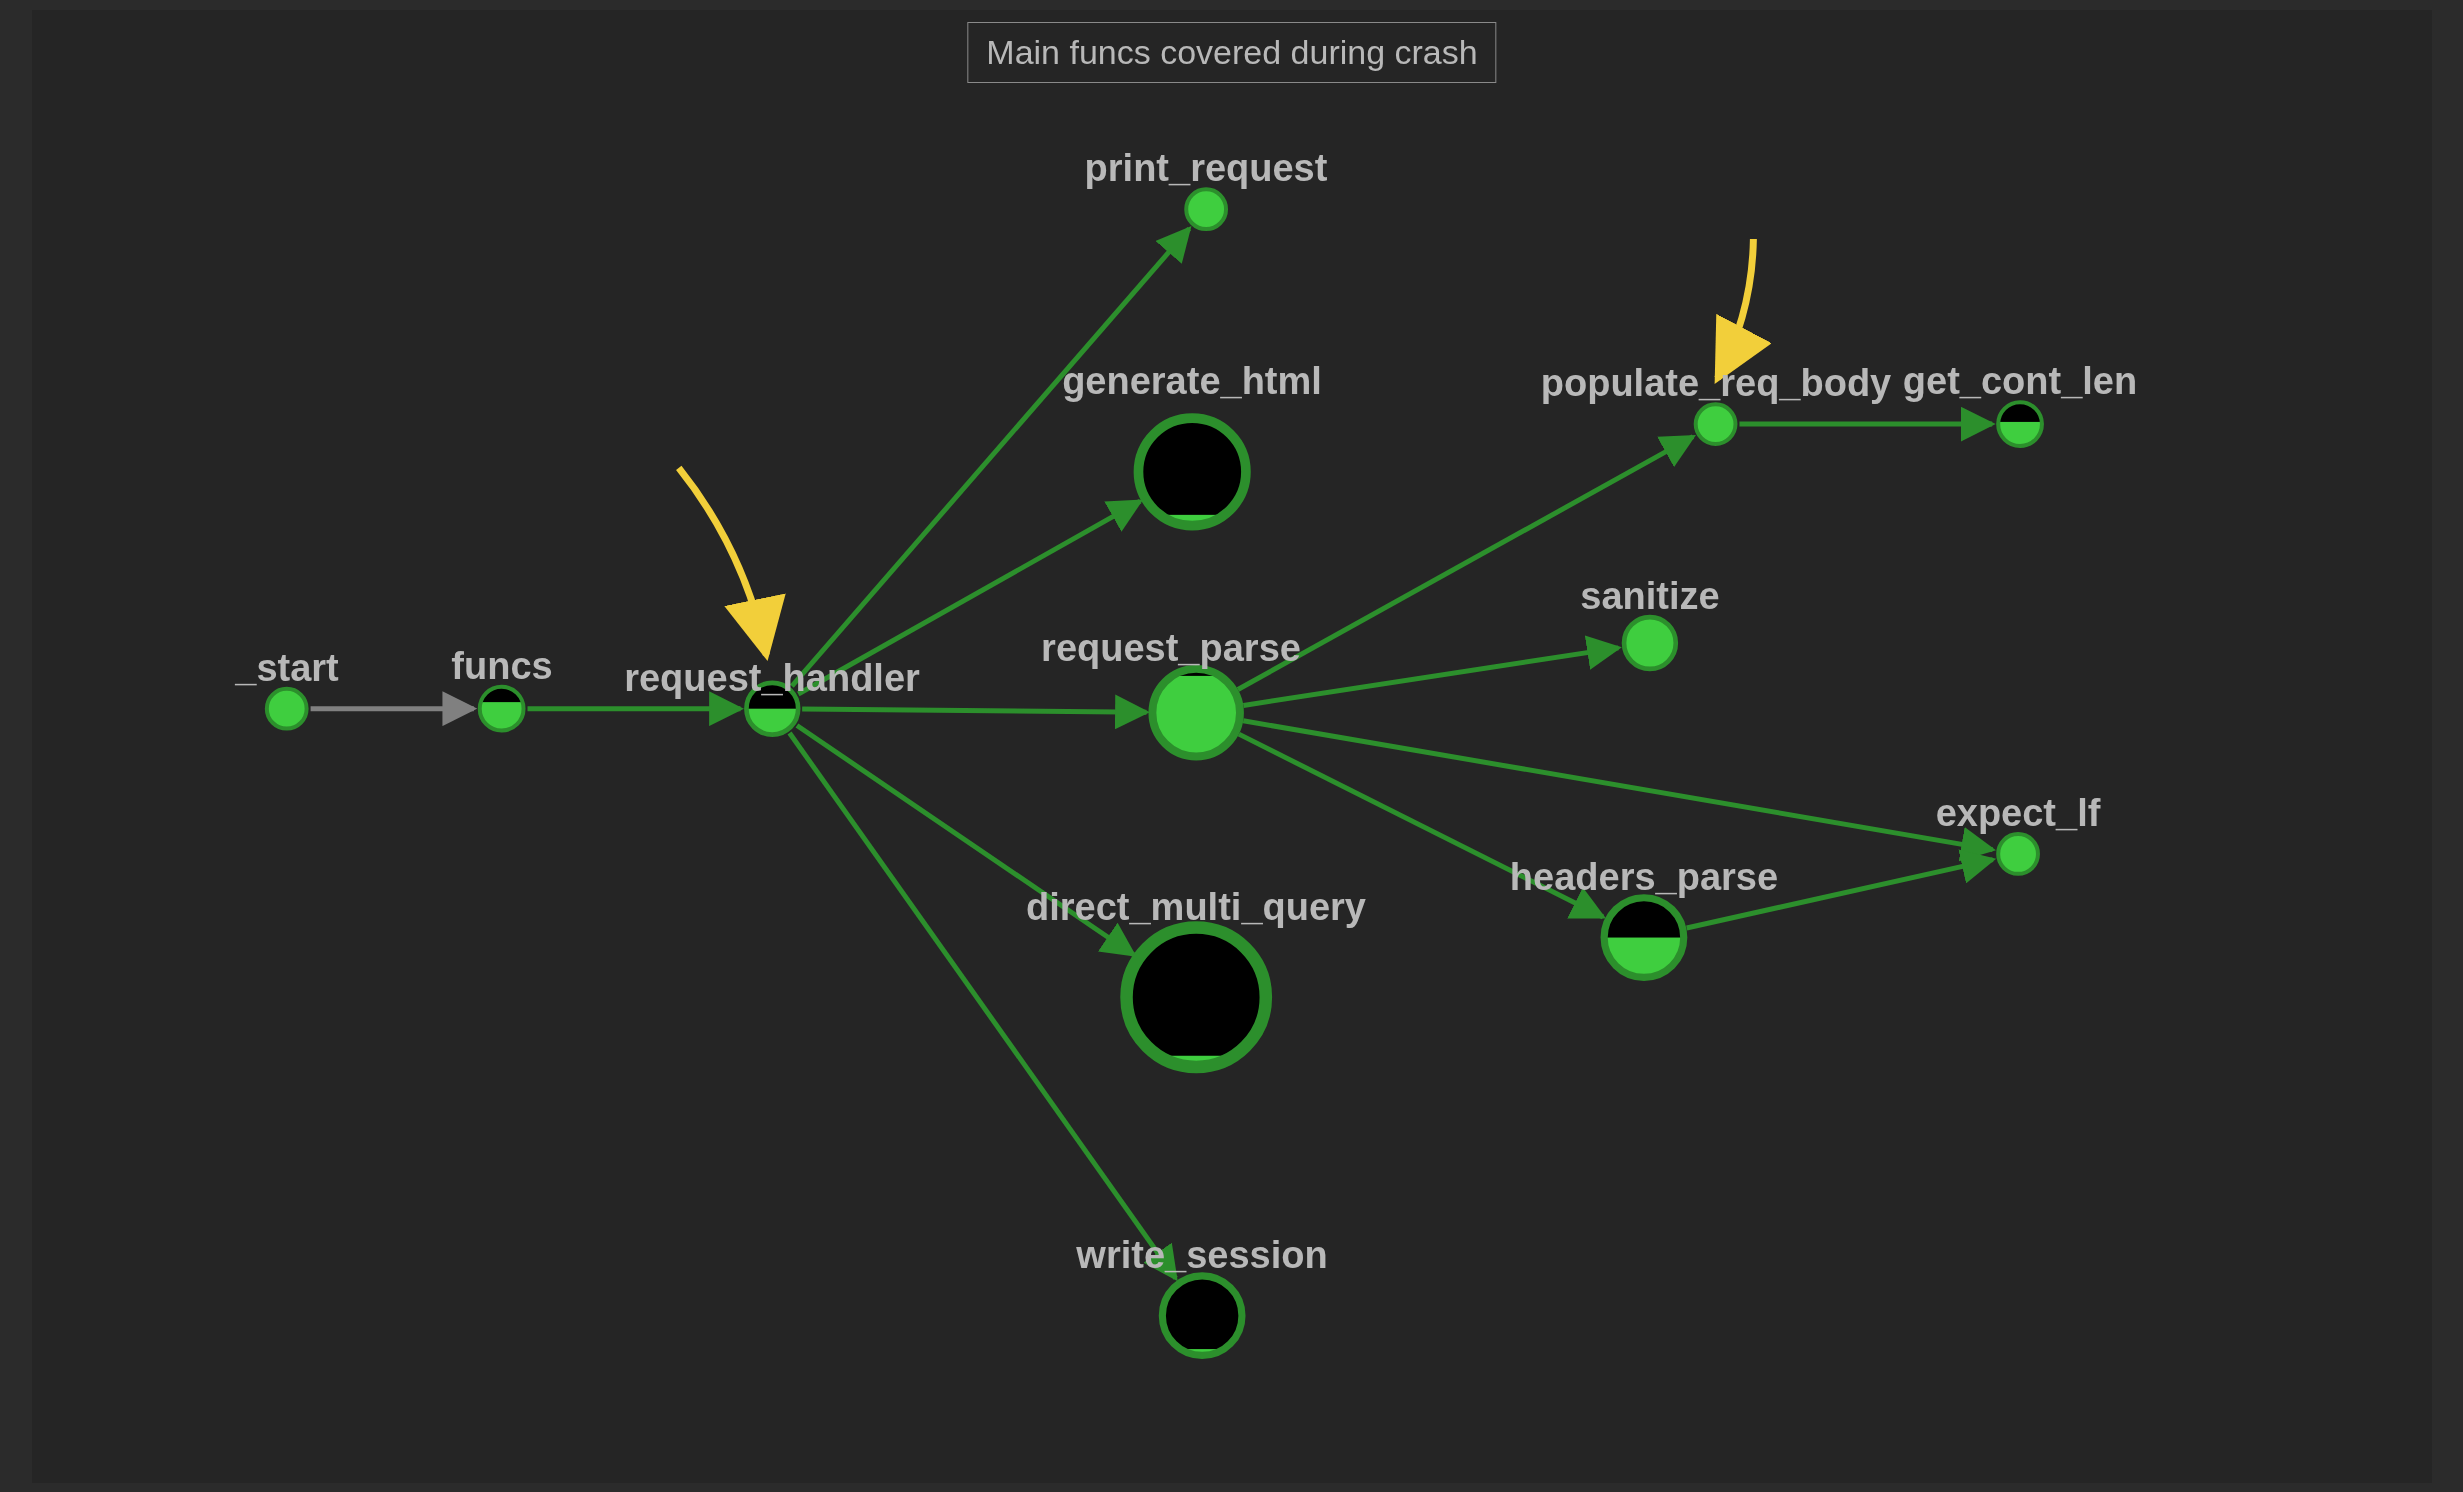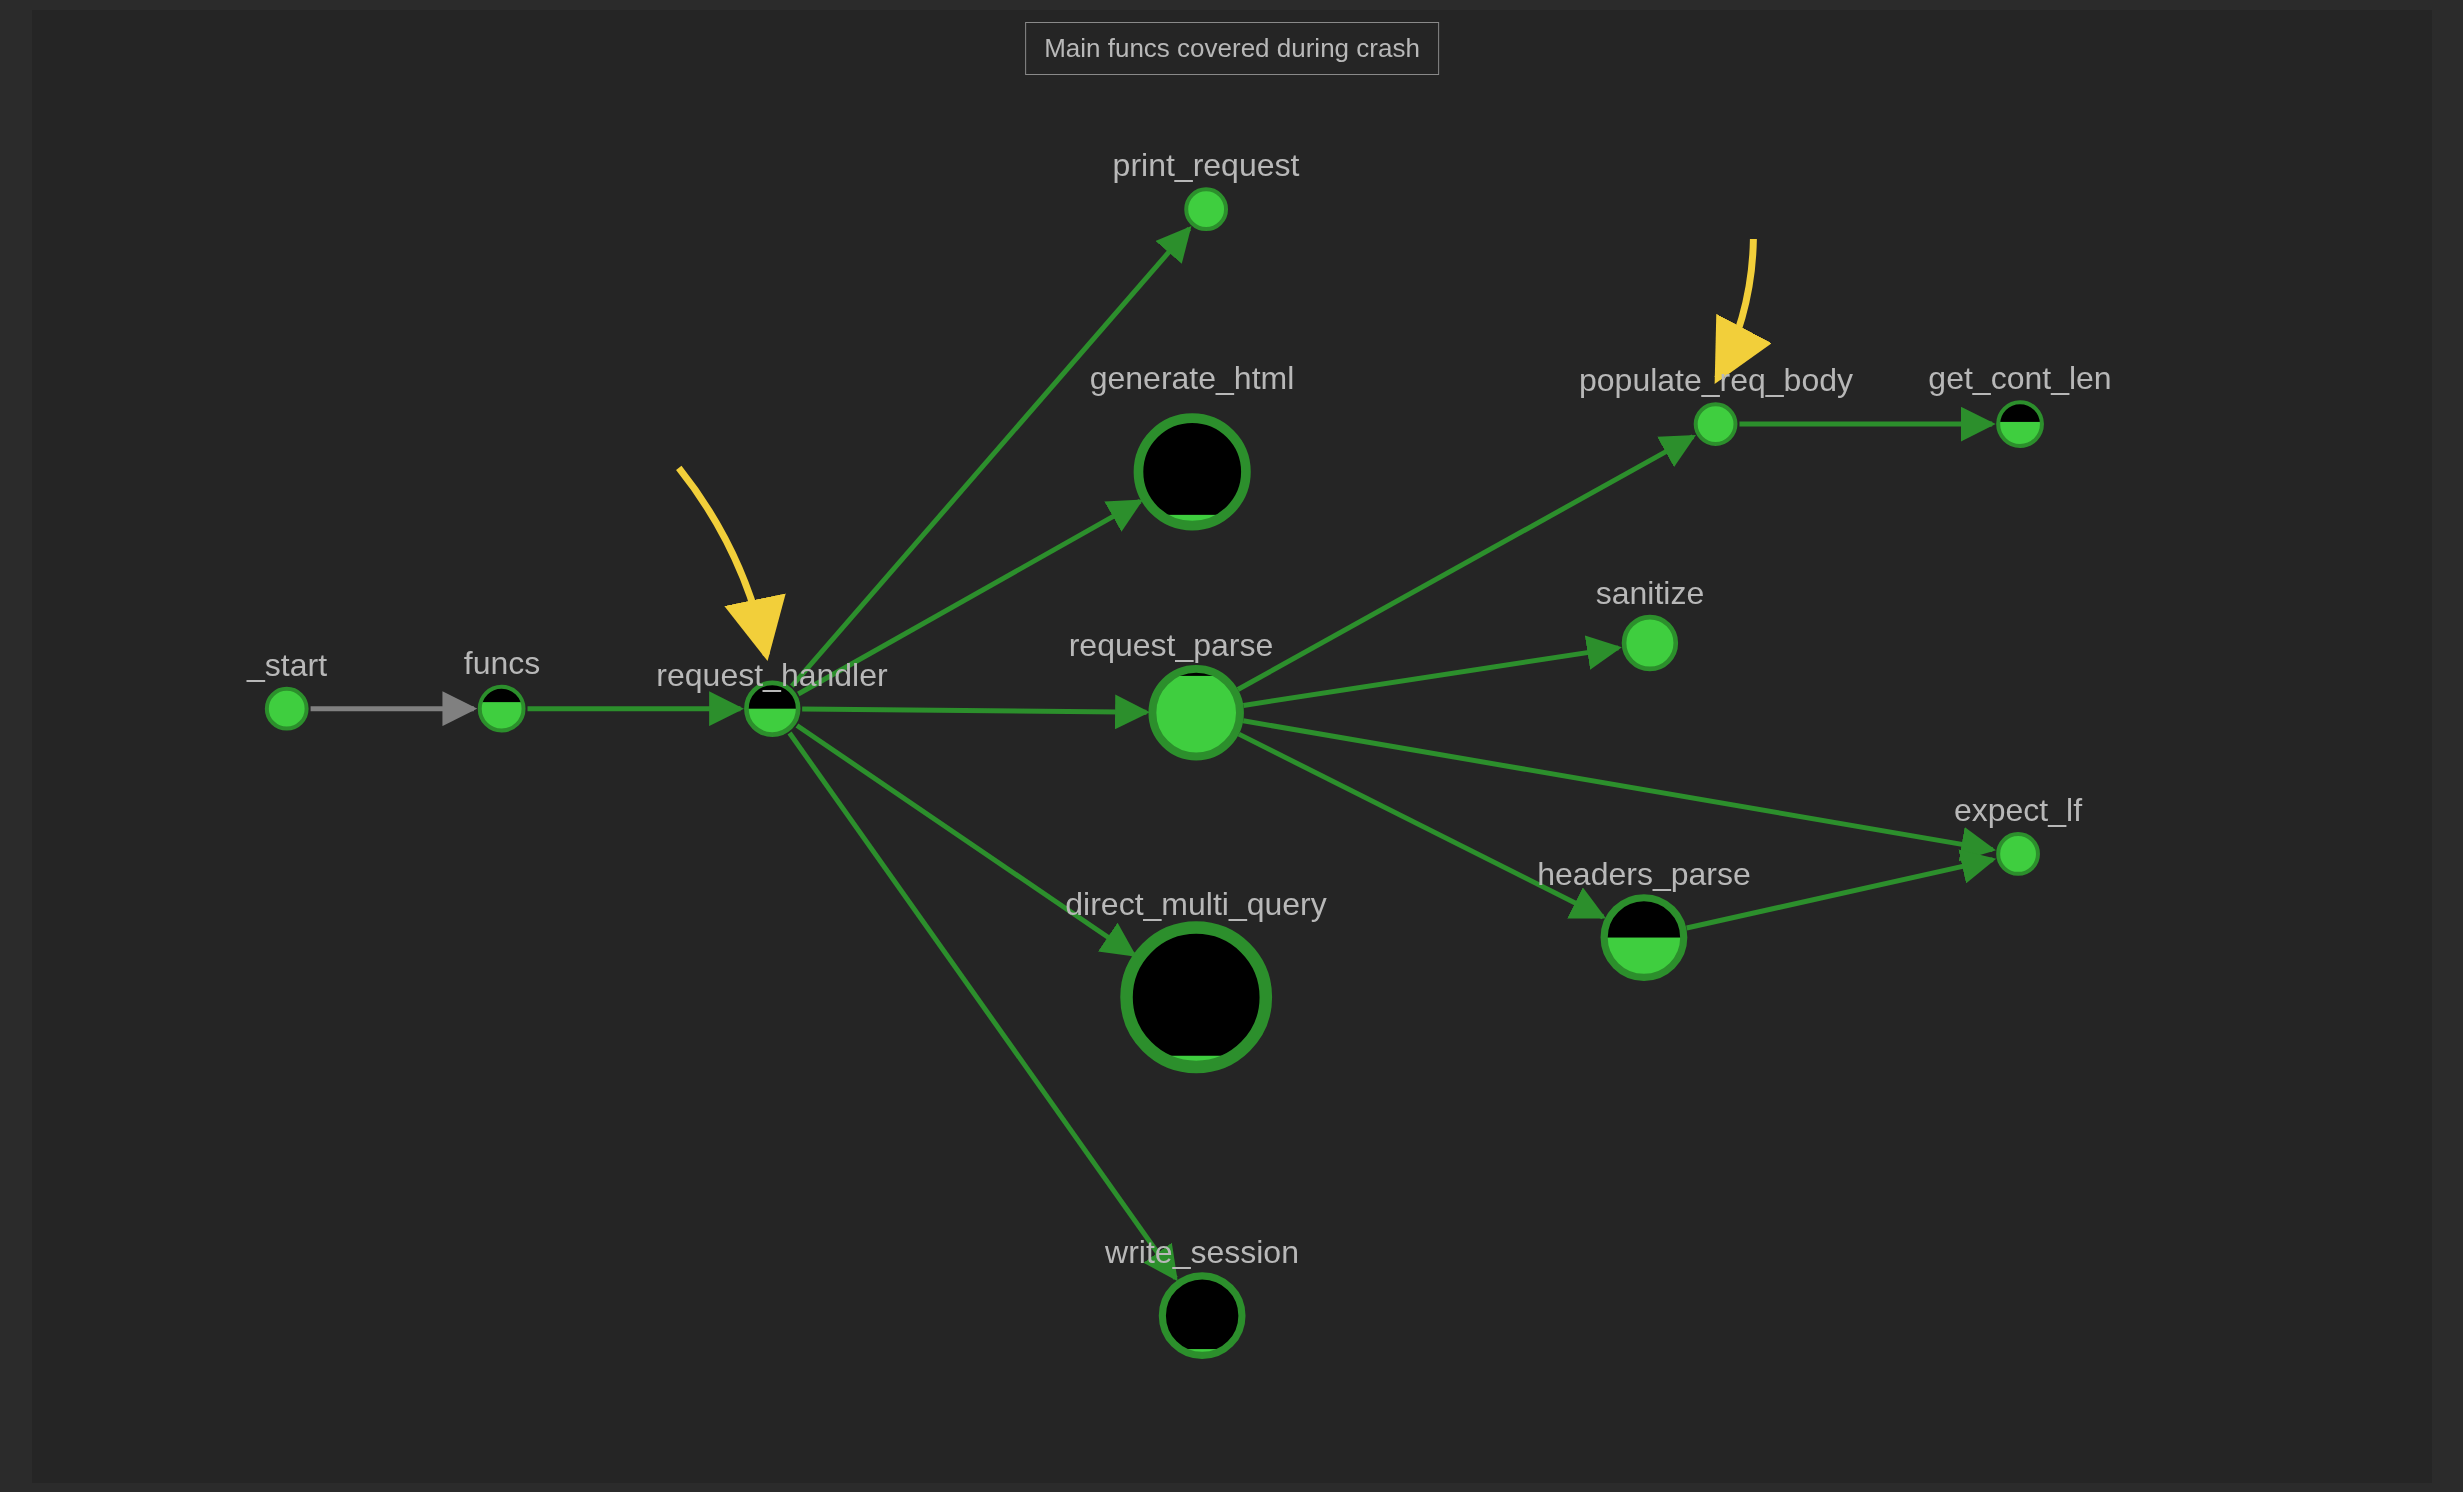--- a/index.html
+++ b/index.html
@@ -26,35 +26,36 @@
     height: 1473px;
     background: #252525;
   }
   .title-box {
     position: absolute;
     left: 50%;
     top: 12px;
     transform: translateX(-50%);
     border: 1px solid #8a8a8a;
     color: #b8b8b8;
-    font-size: 26px;
+    font-size: 34px;
     padding: 10px 18px;
     background: #252525;
   }
   svg.graph {
     position: absolute;
     left: 0;
     top: 0;
   }
   .node-label {
     position: absolute;
     color: #b8b8b8;
-    font-size: 32px;
+    font-size: 38px;
     white-space: nowrap;
     transform: translateX(-50%);
+    font-weight: bold;
   }
   
   .annot {
     position: absolute;
     color: #f2cf3a;
     font-family: "Comic Sans MS", "Chalkboard SE", "Segoe Script", cursive;
     font-size: 52px;
     font-weight: 600;
     white-space: nowrap;
   }

